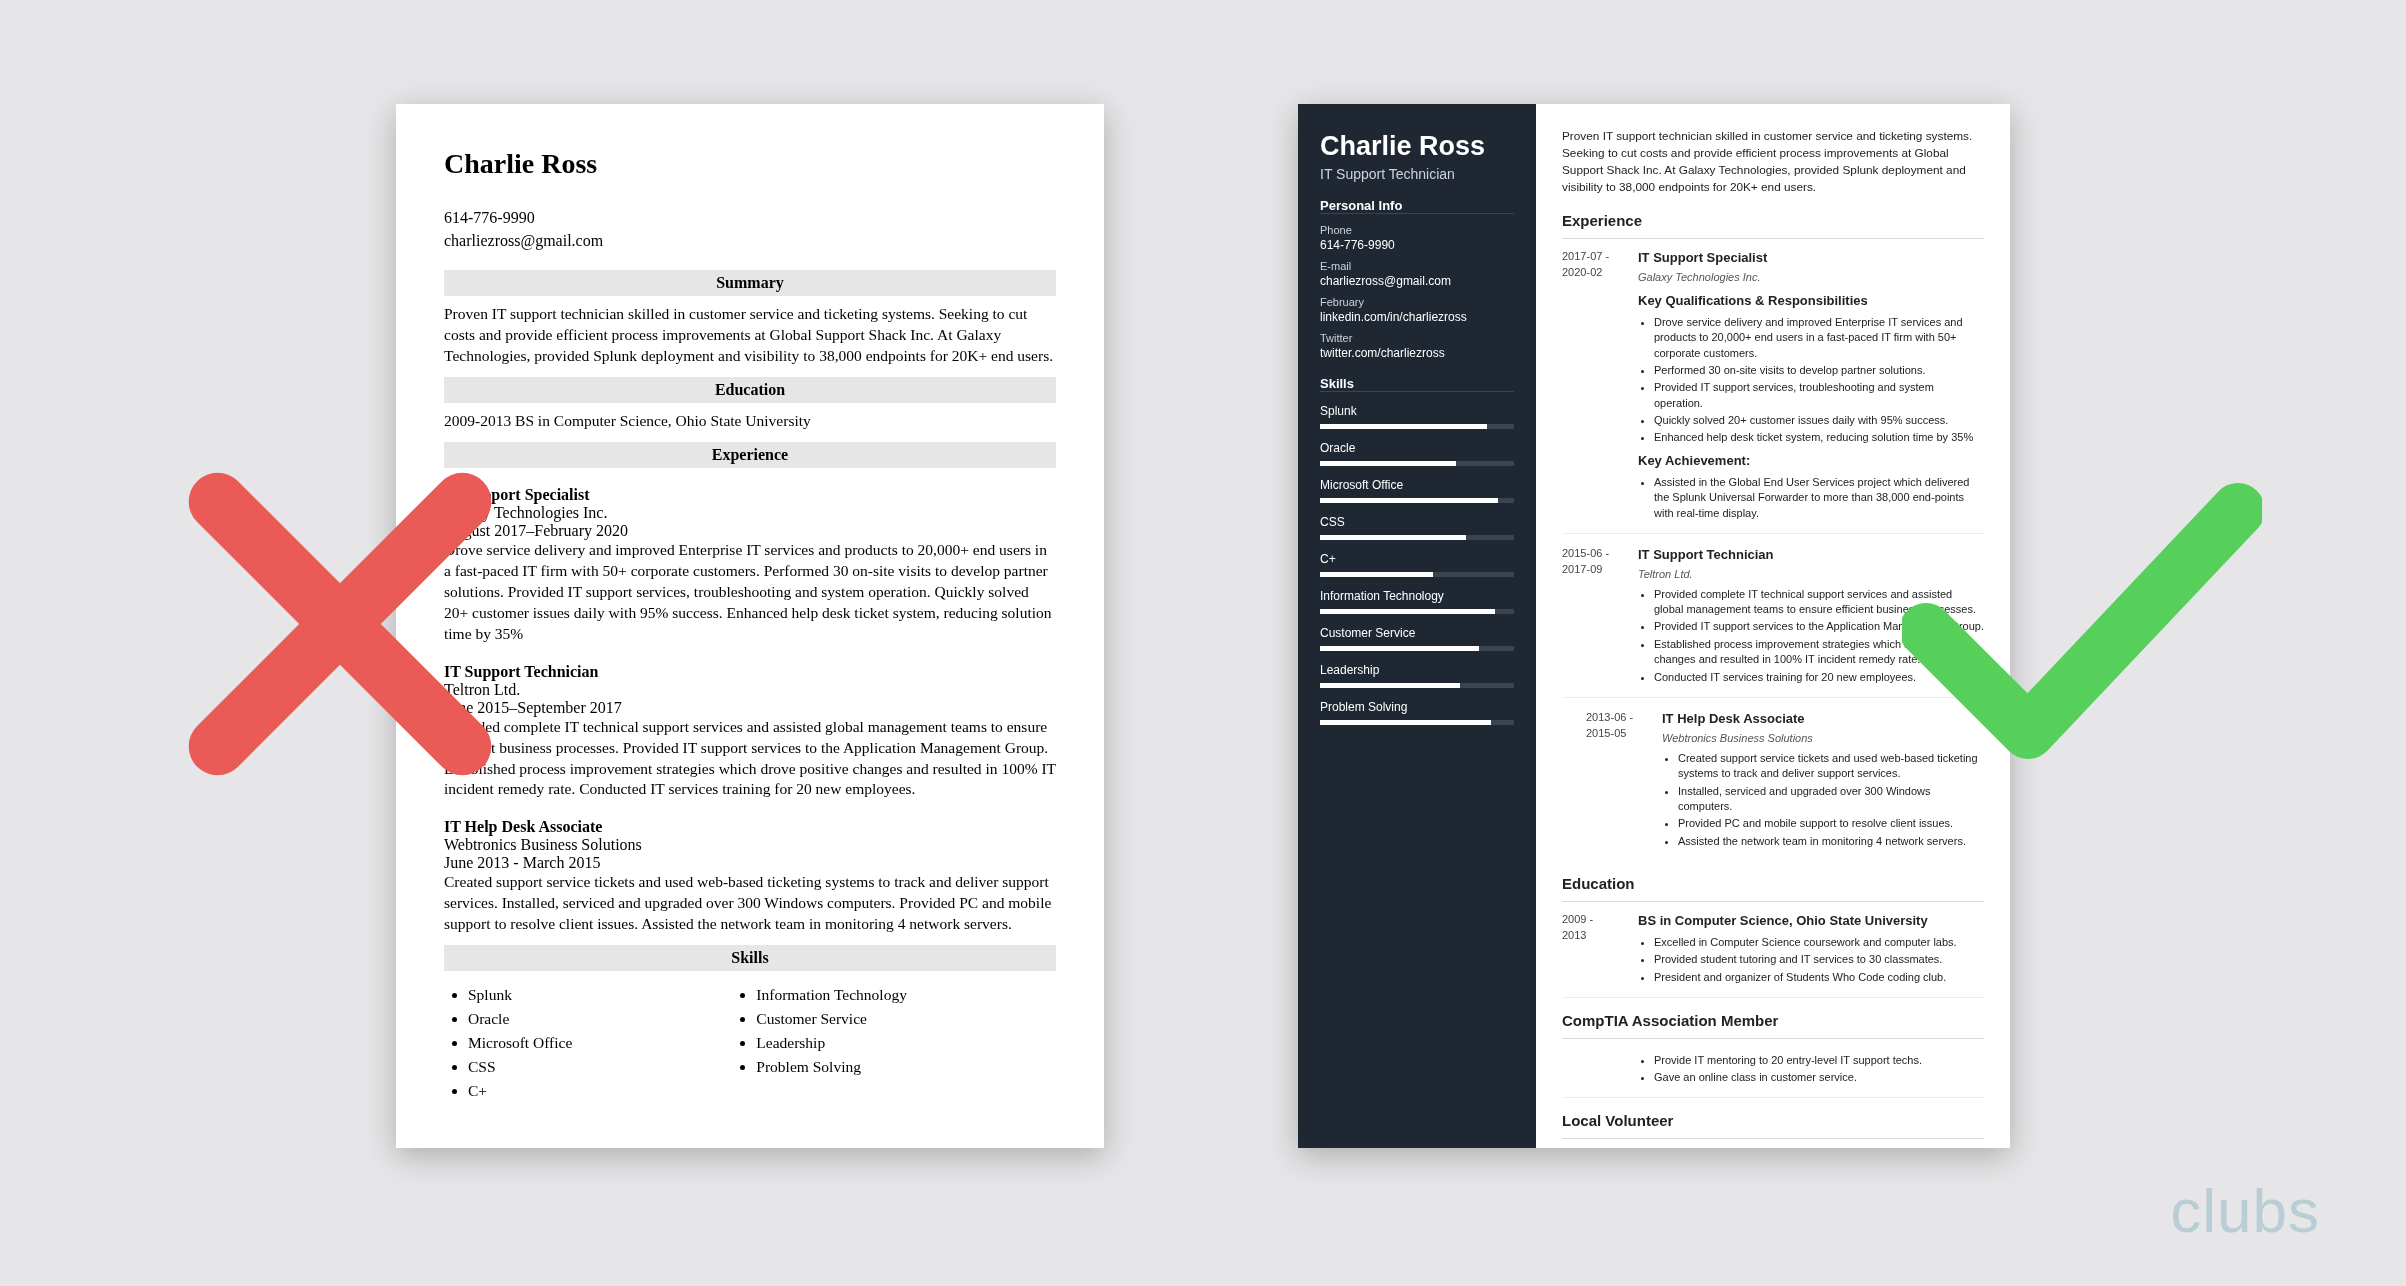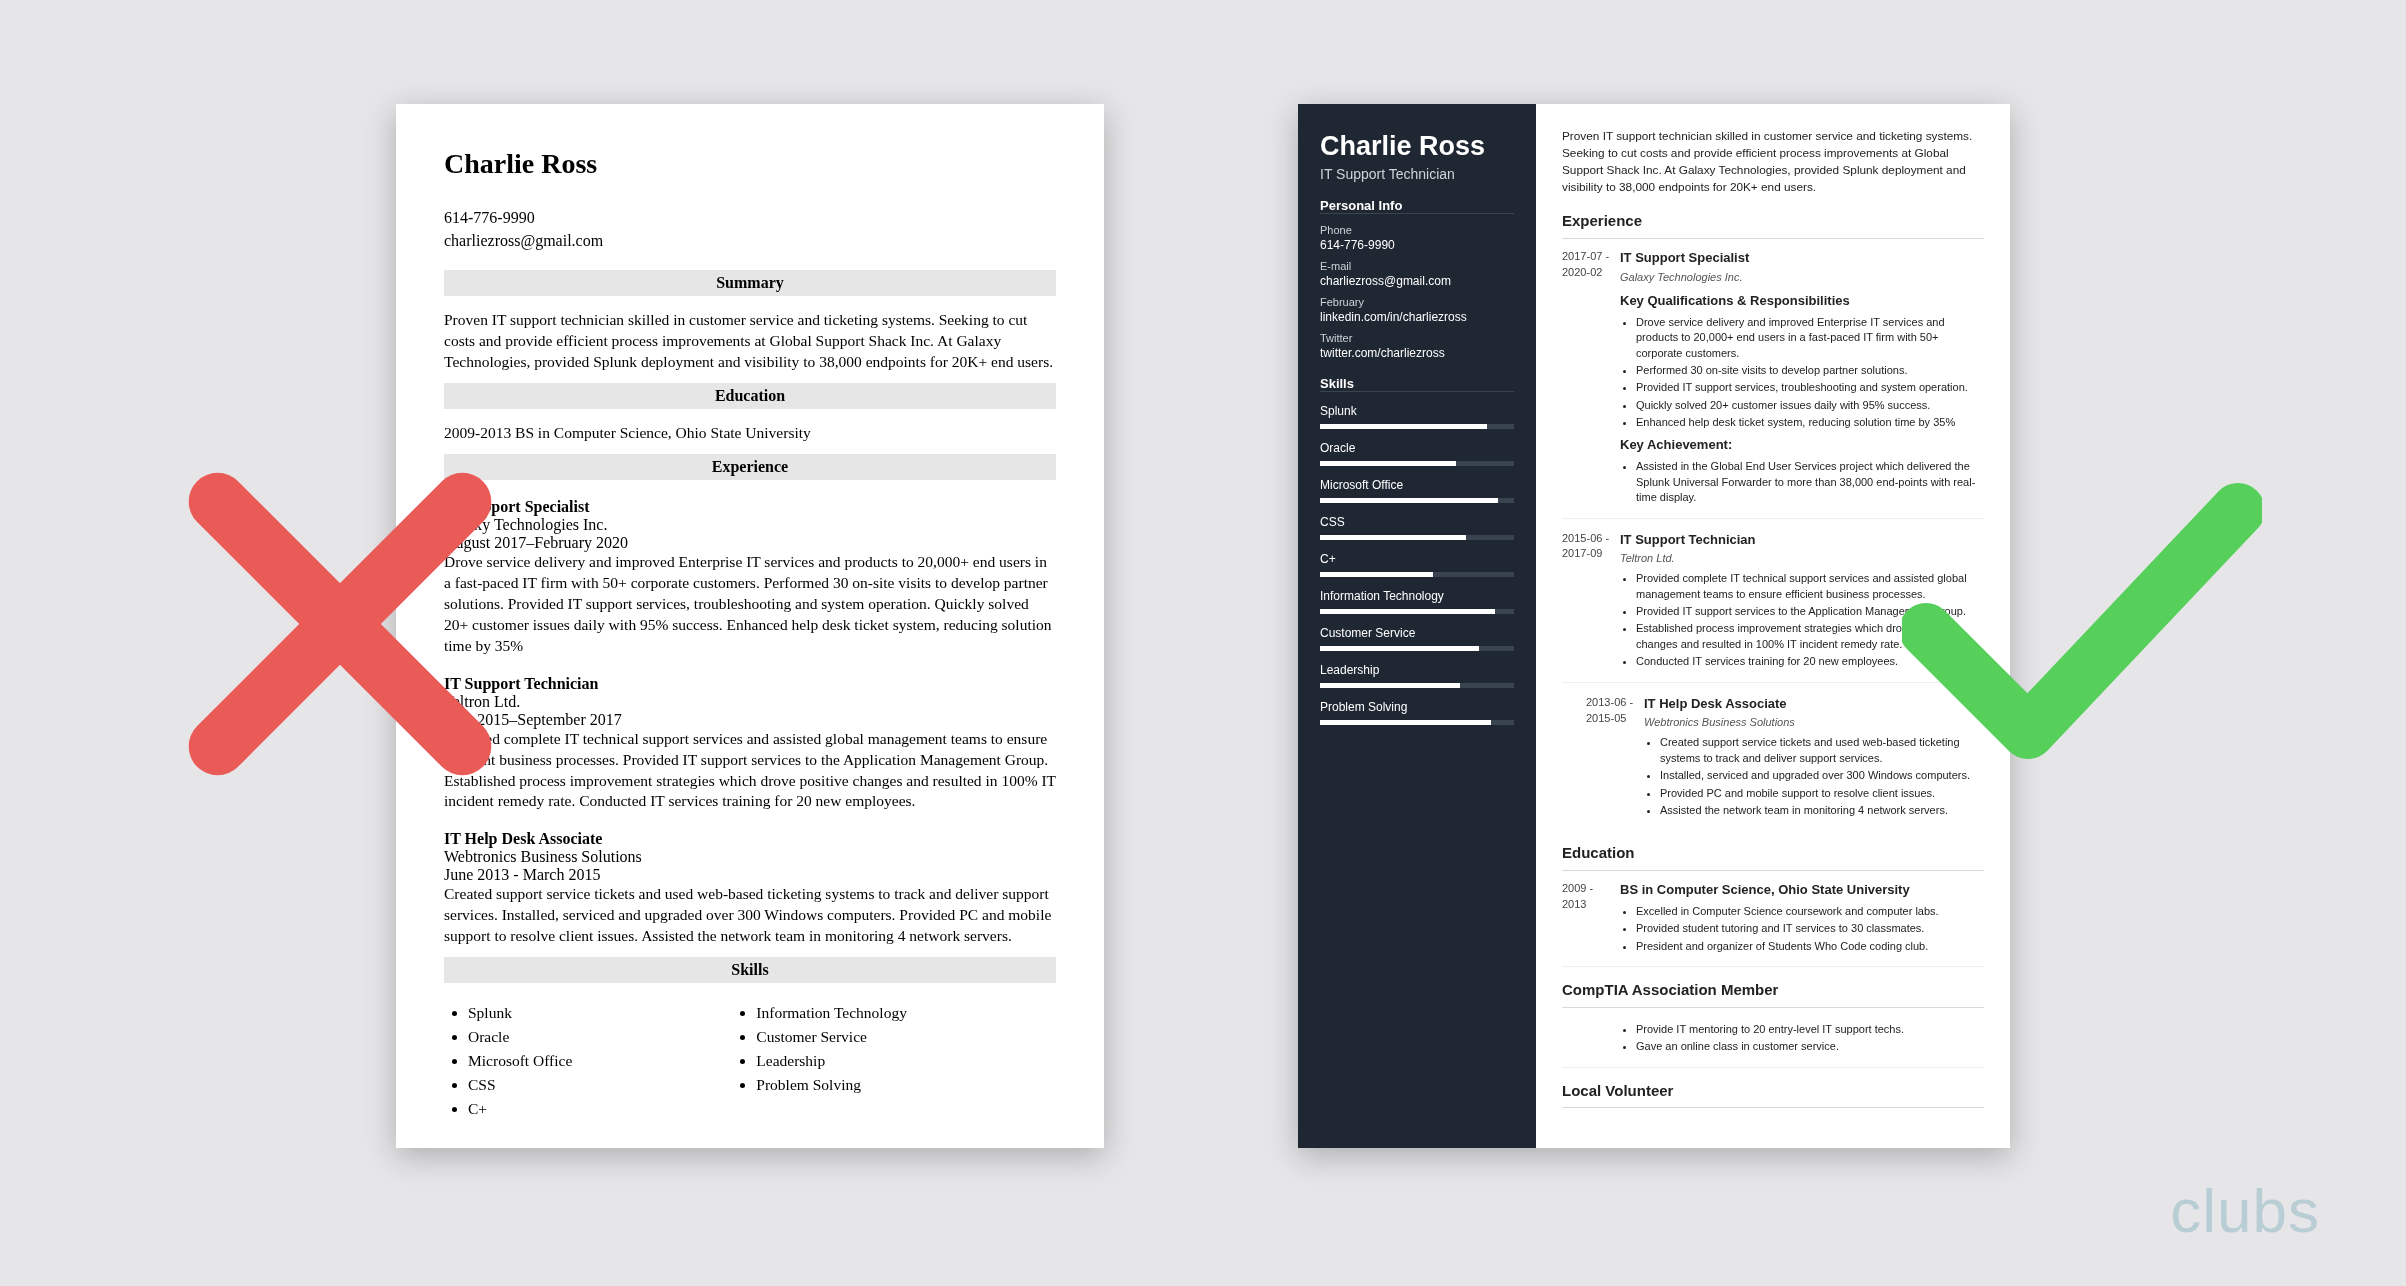--- a/index.html
+++ b/index.html
@@ -2,21 +2,21 @@
 <html><head>
 <meta charset="utf-8">
 <style>
   html,body{margin:0;padding:0;background:#e6e6e8;font-family:Arial,Helvetica,sans-serif;}
   .stage{position:relative;width:2406px;height:1286px;margin:0 auto;background:#e6e6e8;}
   .doc{position:absolute;background:#fff;box-shadow:0 8px 30px rgba(0,0,0,.25);}
   
   .docA{left:396px;top:104px;width:708px;height:1044px;padding:44px 48px 44px 48px;box-sizing:border-box;font-family:"Times New Roman",Times,serif;color:#000;}
   .docA h1{margin:0 0 26px 0;font-size:28px;font-weight:700;}
   .docA .contact{font-size:16px;line-height:1.45;margin-bottom:18px;}
-  .docA .bar{background:#e6e6e6;text-align:center;font-weight:700;font-size:16px;padding:4px 0;margin:10px 0 14px 0;}
+  .docA .bar{background:#e6e6e6;text-align:center;font-weight:700;font-size:16px;padding:4px 0;margin:10px 0 8px 0;}
   .docA .body{font-size:15.5px;line-height:1.35;}
   .docA .job{margin-top:18px;}
   .docA .job .title{font-weight:700;}
   .docA .job .co{}
   .docA .skills{display:flex;gap:160px;margin-top:6px;}
   .docA ul{margin:4px 0 0 24px;padding:0;}
   .docA li{font-size:15.5px;line-height:1.55;}
   
   .docB{left:1298px;top:104px;width:712px;height:1044px;display:flex;}
   .side{width:238px;background:#1f2733;color:#fff;box-sizing:border-box;padding:28px 22px 22px 22px;font-family:Arial,Helvetica,sans-serif;font-size:12px;}
@@ -24,21 +24,21 @@
   .side .role{font-size:14px;color:#cfd3d8;margin-top:6px;}
   .side .secHd{margin-top:16px;margin-bottom:10px;border-bottom:1px solid #3a4350;font-size:13px;font-weight:700;color:#fff;}
   .side .lbl{color:#cfd3d8;font-size:11px;margin-top:8px;}
   .side .val{color:#fff;font-size:12px;margin-top:2px;word-break:break-all;}
   .skillRow{margin-top:12px;font-size:12px;}
   .skBar{height:5px;background:#3a4350;margin-top:6px;position:relative;}
   .skFill{position:absolute;left:0;top:0;bottom:0;background:#fff;}
   .main{flex:1;box-sizing:border-box;padding:24px 26px 20px 26px;color:#222;font-size:11.5px;line-height:1.45;}
   .main .summary{font-size:11.8px;margin-bottom:14px;}
   .main .secTitle{font-size:15px;font-weight:700;border-bottom:1px solid #d9d9d9;padding-bottom:6px;margin:12px 0 10px 0;}
-  .entry{display:flex;margin-bottom:12px;border-bottom:1px solid #eee;padding-bottom:10px;}
+  .entry{display:flex;gap:18px;margin-bottom:12px;border-bottom:1px solid #eee;padding-bottom:10px;}
   .entry:last-child{border-bottom:none;margin-left:24px;}
   .dates{width:58px;flex:none;font-size:11px;color:#444;}
   .entry .body{flex:1;}
   .entry .jtitle{font-weight:700;font-size:13px;}
   .entry .co{font-style:italic;font-size:11px;color:#555;margin-top:2px;}
   .entry .sub{font-weight:700;font-size:13px;margin-top:6px;}
   .entry ul{margin:4px 0 0 16px;padding:0;}
   .entry li{font-size:11px;line-height:1.4;margin-bottom:2px;}
   
   .mark{position:absolute;pointer-events:none;}

